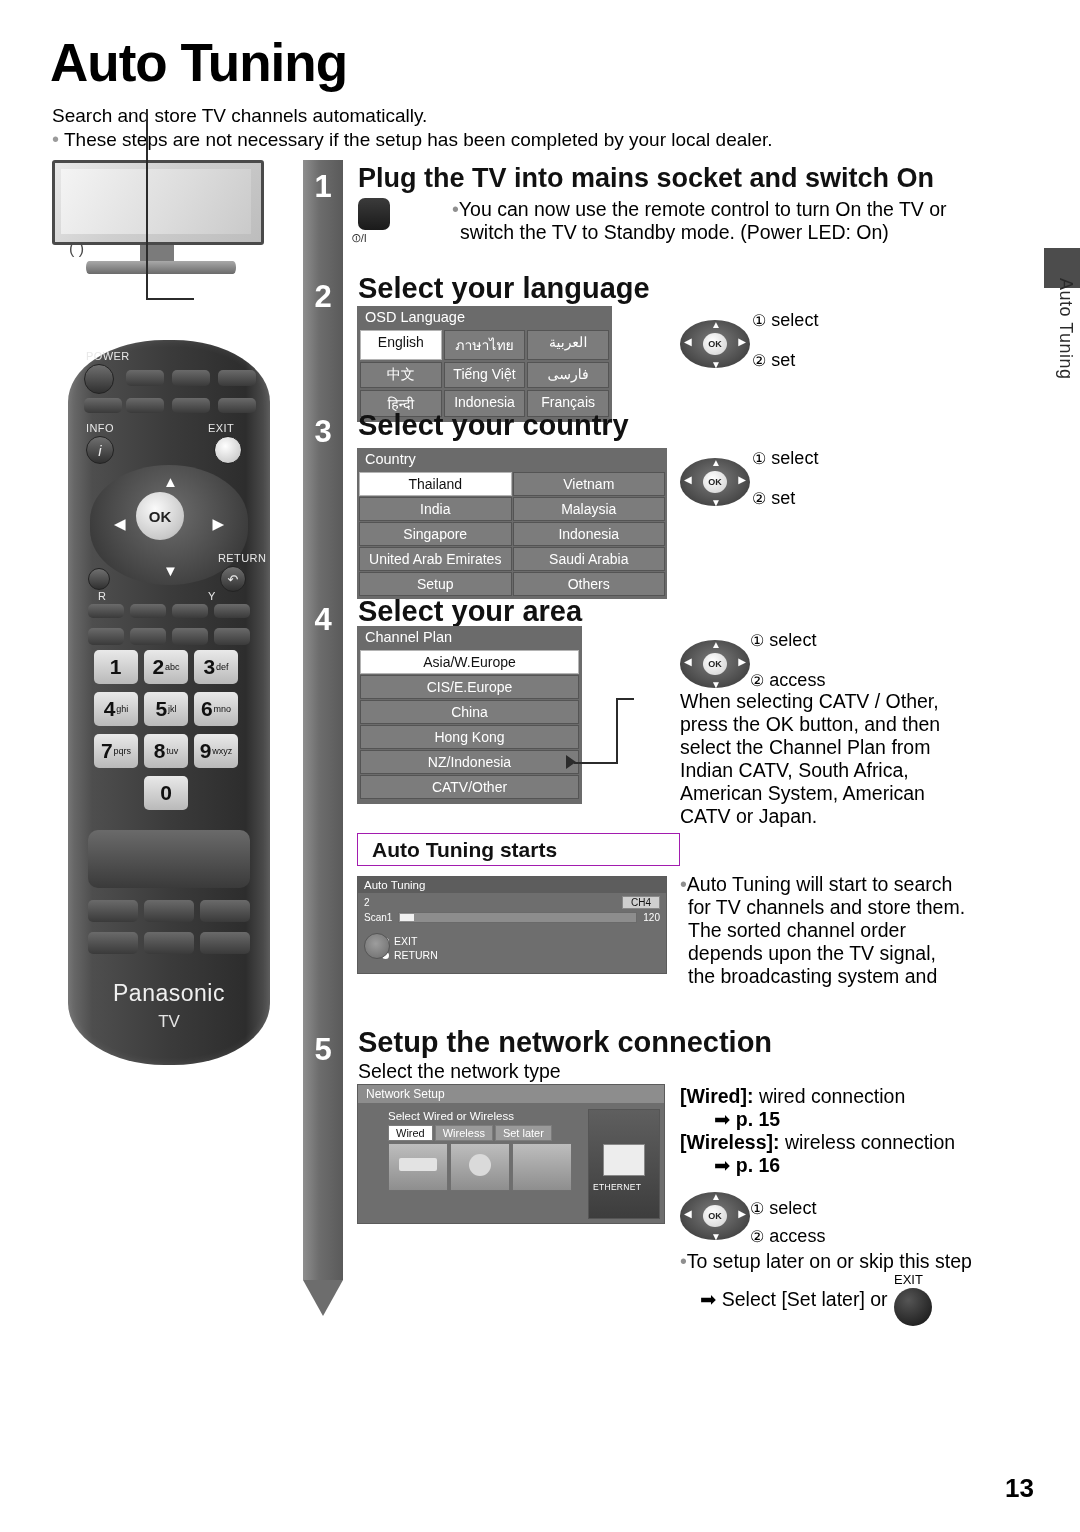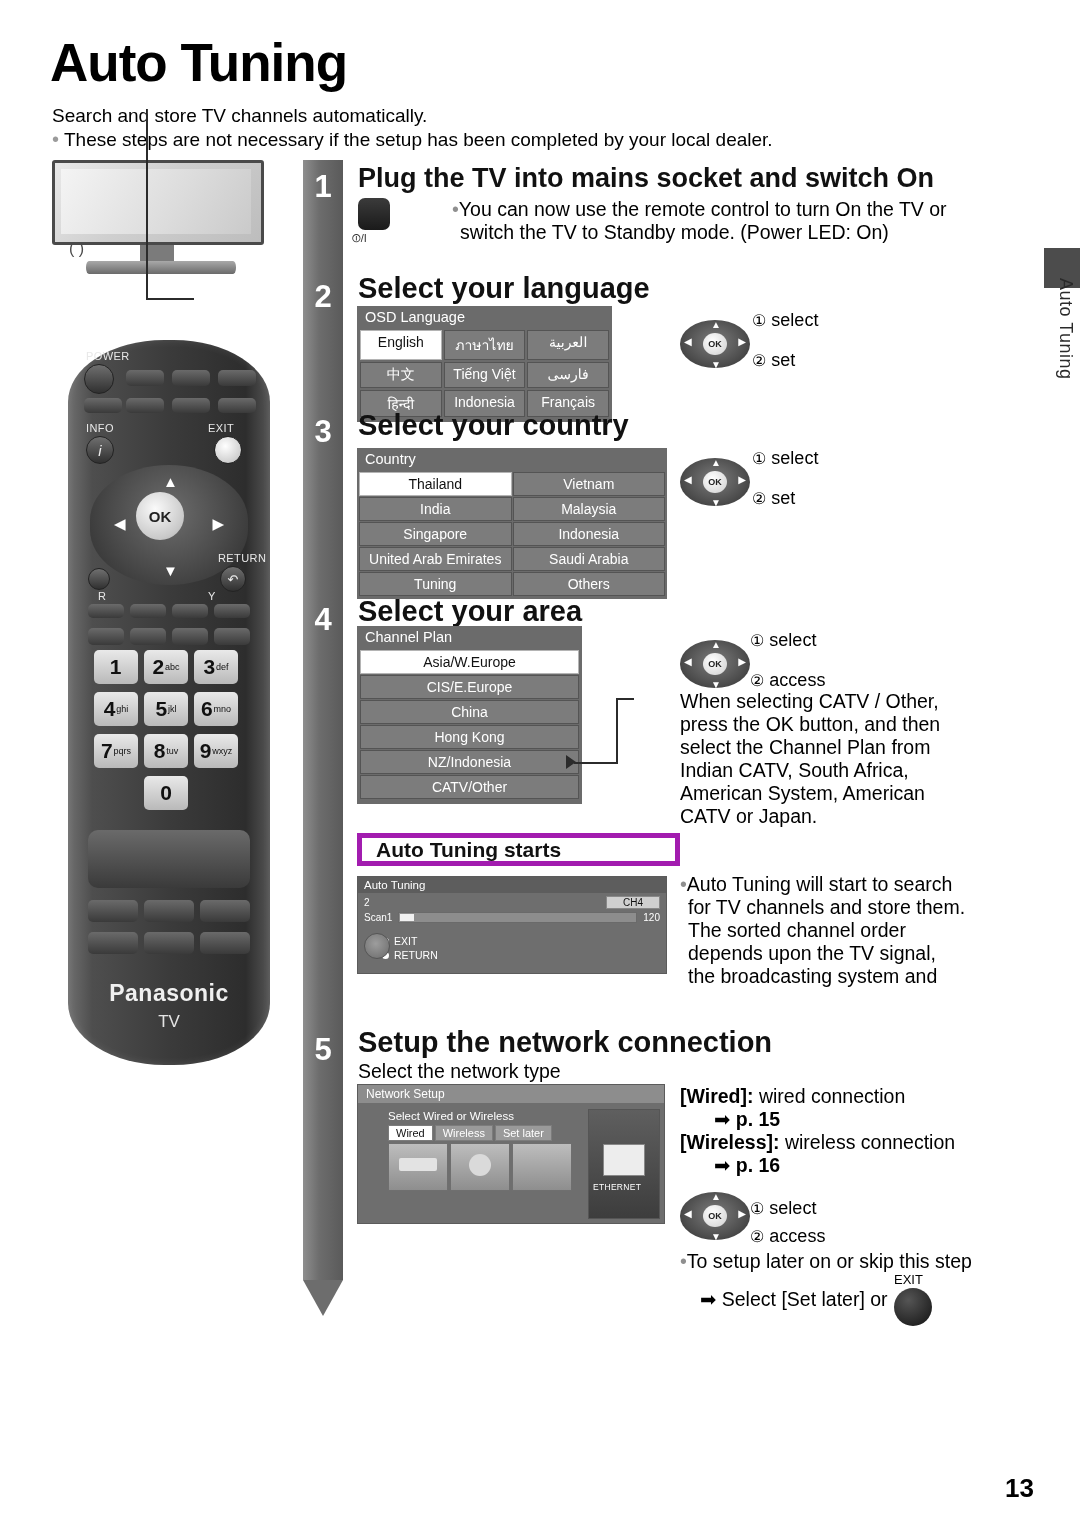--- a/index.html
+++ b/index.html
@@ -127,21 +127,21 @@
   .numkey {
     position:absolute; width:44px; height:34px;
     background:linear-gradient(to bottom,#e9e9e9,#b9b9b9);
     border-radius:5px; color:#111;
     font-size:21px; font-weight:bold;
     display:flex; align-items:center; justify-content:center;
   }
   .numkey small { font-size:9px; font-weight:normal; margin-left:1px; }
   .brand {
     position:absolute; left:0; right:0; top:640px; text-align:center;
-    color:#f0f0f0; font-size:23px; font-weight:bold; letter-spacing:0.5px;
+    color:#f0f0f0; font-size:23px; font-weight:normal; letter-spacing:0.5px;
   }
   .brand-tv {
     position:absolute; left:0; right:0; top:672px; text-align:center;
     color:#e4e4e4; font-size:17px;
   }
 
   
   .power-chip {
     position:absolute; left:358px; top:198px; width:32px; height:32px;
     background:linear-gradient(to bottom,#3b3b3b,#1a1a1a);
@@ -167,33 +167,33 @@
   #osd-country .grid { display:grid; grid-template-columns:1fr 1fr; gap:1px; padding:2px 2px 0 2px; }
 
   
   #osd-channel { left:357px; top:626px; width:225px; padding:0 0 4px 0; }
   #osd-channel .list { padding:2px 3px 0 3px; }
   #osd-channel .list .osd-cell { margin-bottom:1px; }
 
   
   .starts-box {
     position:absolute; left:357px; top:833px; width:323px; height:33px;
-    border:5px solid #a21caf;
+    border:1px solid #a21caf;
     font-size:21px; font-weight:bold; color:#111;
     display:flex; align-items:center; padding-left:14px;
   }
   .tuning-panel {
     position:absolute; left:357px; top:876px; width:310px; height:98px;
     background:#6e6e6e; border:1px solid #5b5b5b;
   }
   .tuning-panel .tp-title { color:#fff; font-size:11.5px; padding:2px 6px; background:#5d5d5d; }
   .tp-row { display:flex; align-items:center; margin:3px 6px; }
   .tp-ch {
     margin-left:auto; background:#cfcfcf; color:#111; font-size:10px;
-    padding:0 16px; border:1px solid #888;
+    padding:0 8px; border:1px solid #888;
   }
   .tp-bar {
     flex:1; height:11px; background:#8d8d8d; border:1px solid #6a6a6a;
     position:relative; margin:0 6px;
   }
   .tp-bar:after{ content:""; position:absolute; left:1px; top:1px; width:14px; bottom:1px; background:#f1f1f1; }
   .tp-small { color:#fff; font-size:10px; }
   .tp-key { color:#fff; font-size:10.5px; display:flex; align-items:center; gap:5px; margin:2px 0 0 24px;}
   .tp-dot { width:7px;height:7px;border-radius:50%;background:#fff; display:inline-block;}
   .tp-pad {
@@ -442,21 +442,21 @@
   <div class="osd-title">Country</div>
   <div class="grid">
     <div class="osd-cell sel">Thailand</div>
     <div class="osd-cell">Vietnam</div>
     <div class="osd-cell">India</div>
     <div class="osd-cell">Malaysia</div>
     <div class="osd-cell">Singapore</div>
     <div class="osd-cell">Indonesia</div>
     <div class="osd-cell">United Arab Emirates</div>
     <div class="osd-cell">Saudi Arabia</div>
-    <div class="osd-cell">Tuning</div>
+    <div class="osd-cell">Setup</div>
     <div class="osd-cell">Others</div>
   </div>
 </div>
 <div class="navpad" style="left:680px; top:458px;">
   <div class="nring"></div>
   <div class="nar up">▲</div>
   <div class="nar dn">▼</div>
   <div class="nar lf">◀</div>
   <div class="nar rt">▶</div>
   <div class="nok">OK</div>

